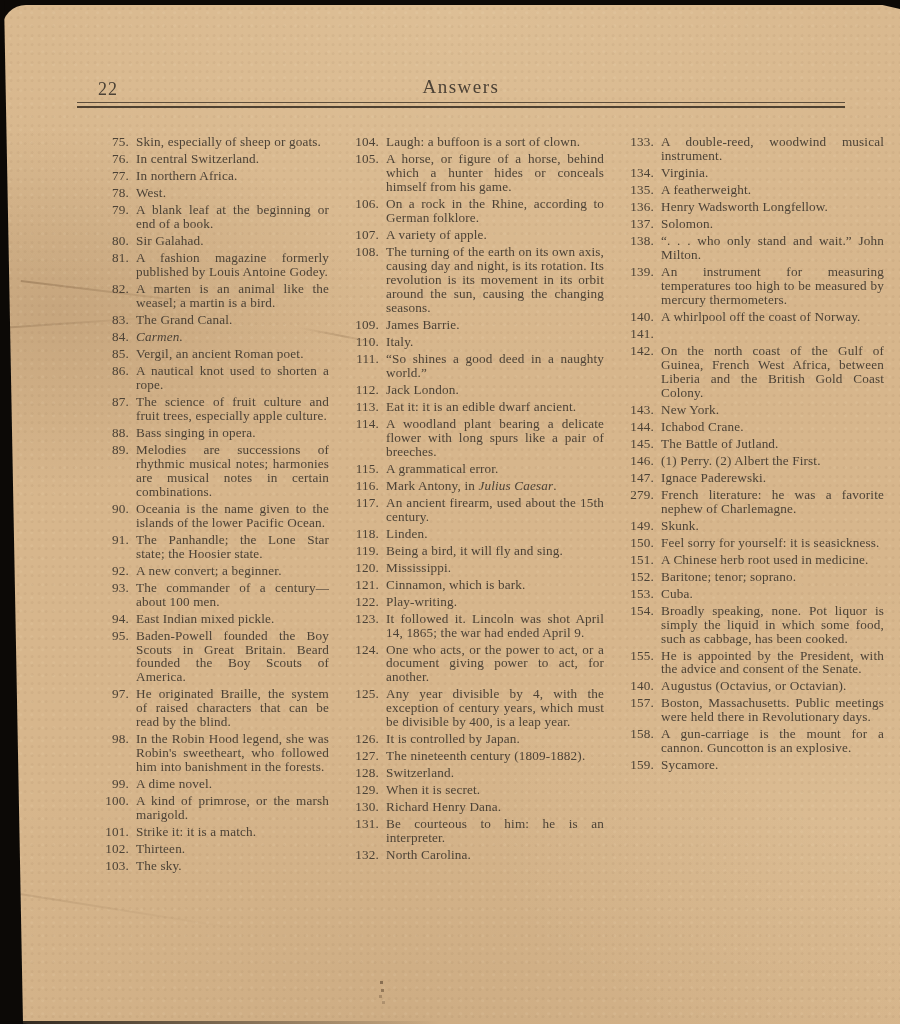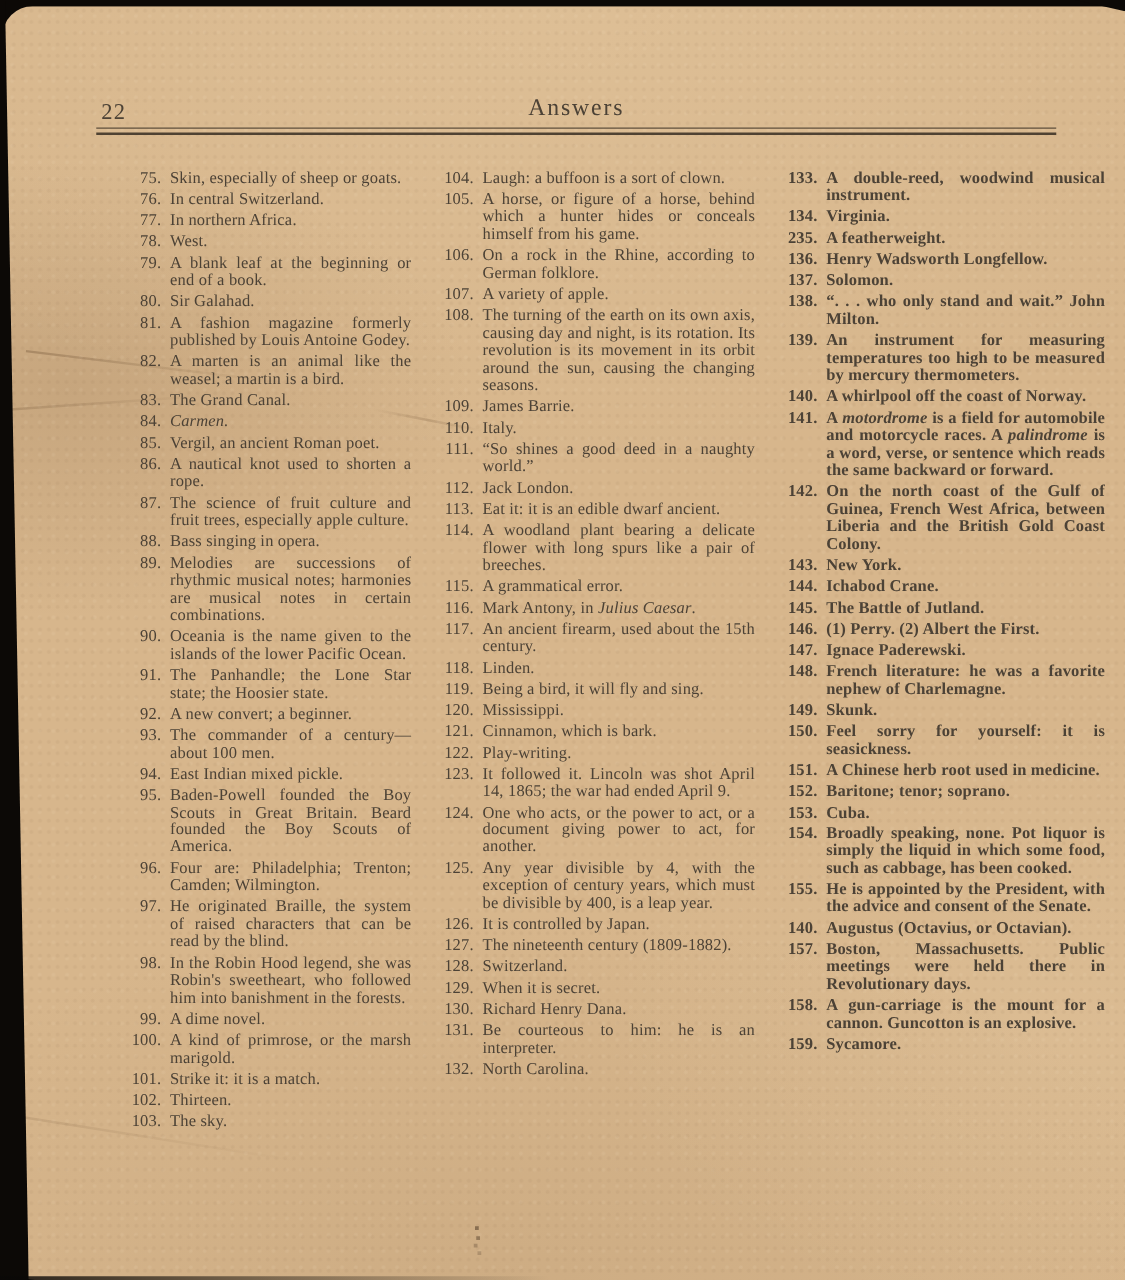--- a/index.html
+++ b/index.html
@@ -59,42 +59,42 @@
     box-shadow:1px 8px 0 rgba(80,60,40,.45), -1px 14px 0 rgba(80,60,40,.3), 2px 20px 0 rgba(80,60,40,.25);
     z-index:2;
   }
   .header{
     position:relative;
     margin:71px 55px 0 75px;
     height:24px;
     text-align:center;
   }
   .pagenum{
-    position:absolute;left:4px;bottom:0;
+    position:absolute;left:21px;bottom:0;
     font-size:18px;letter-spacing:1px;
   }
   .title{
     font-size:19px;
     letter-spacing:1.5px;
   }
   .rule{
     margin:2px 55px 0 75px;
     height:3px;
     border-top:1px solid rgba(72,60,46,.85);
     border-bottom:2px solid rgba(72,60,46,.95);
   }
   .columns{
     display:flex;
     margin:27px 16px 0 94px;
     gap:17px;
   }
   .col{min-width:0;}
   .col.c-1{flex:0 0 233px;}
   .col.c-2{flex:0 0 258px;}
-  .col.c-3{flex:1;font-weight:bold;}
+  .col.c-3{flex:1;}
   .answer-item{
     display:flex;
     margin-bottom:3px;
     font-size:13.2px;
     line-height:1.06;
     letter-spacing:.15px;
   }
   .answer-item .num{
     flex:0 0 33px;
     text-align:right;
@@ -203,24 +203,20 @@
         </div>
         <div class="answer-item">
           <span class="num">94.</span>
           <span class="txt"><span>East Indian mixed pickle.</span></span>
         </div>
         <div class="answer-item">
           <span class="num">95.</span>
           <span class="txt"><span>Baden-Powell founded the Boy Scouts in Great Britain. Beard founded the Boy Scouts of America.</span></span>
         </div>
         <div class="answer-item">
-          <span class="num">96.</span>
-          <span class="txt"><span>Four are: Philadelphia; Trenton; Camden; Wilmington.</span></span>
-        </div>
-        <div class="answer-item">
           <span class="num">97.</span>
           <span class="txt"><span>He originated Braille, the system of raised characters that can be read by the blind.</span></span>
         </div>
         <div class="answer-item">
           <span class="num">98.</span>
           <span class="txt"><span>In the Robin Hood legend, she was Robin's sweetheart, who followed him into banishment in the forests.</span></span>
         </div>
         <div class="answer-item">
           <span class="num">99.</span>
           <span class="txt"><span>A dime novel.</span></span>
@@ -363,21 +359,21 @@
     <div class="col c-3">
         <div class="answer-item">
           <span class="num">133.</span>
           <span class="txt"><span>A double-reed, woodwind musical instrument.</span></span>
         </div>
         <div class="answer-item">
           <span class="num">134.</span>
           <span class="txt"><span>Virginia.</span></span>
         </div>
         <div class="answer-item">
-          <span class="num">235.</span>
+          <span class="num">135.</span>
           <span class="txt"><span>A featherweight.</span></span>
         </div>
         <div class="answer-item">
           <span class="num">136.</span>
           <span class="txt"><span>Henry Wadsworth Longfellow.</span></span>
         </div>
         <div class="answer-item">
           <span class="num">137.</span>
           <span class="txt"><span>Solomon.</span></span>
         </div>
@@ -388,21 +384,20 @@
         <div class="answer-item">
           <span class="num">139.</span>
           <span class="txt"><span>An instrument for measuring temperatures too high to be measured by mercury thermometers.</span></span>
         </div>
         <div class="answer-item">
           <span class="num">140.</span>
           <span class="txt"><span>A whirlpool off the coast of Norway.</span></span>
         </div>
         <div class="answer-item">
           <span class="num">141.</span>
-          <span class="txt"><span>A </span><em>motordrome</em><span> is a field for automobile and motorcycle races. A </span><em>palindrome</em><span> is a word, verse, or sentence which reads the same backward or forward.</span></span>
         </div>
         <div class="answer-item">
           <span class="num">142.</span>
           <span class="txt"><span>On the north coast of the Gulf of Guinea, French West Africa, between Liberia and the British Gold Coast Colony.</span></span>
         </div>
         <div class="answer-item">
           <span class="num">143.</span>
           <span class="txt"><span>New York.</span></span>
         </div>
         <div class="answer-item">
@@ -415,21 +410,21 @@
         </div>
         <div class="answer-item">
           <span class="num">146.</span>
           <span class="txt"><span>(1) Perry. (2) Albert the First.</span></span>
         </div>
         <div class="answer-item">
           <span class="num">147.</span>
           <span class="txt"><span>Ignace Paderewski.</span></span>
         </div>
         <div class="answer-item">
-          <span class="num">148.</span>
+          <span class="num">279.</span>
           <span class="txt"><span>French literature: he was a favorite nephew of Charlemagne.</span></span>
         </div>
         <div class="answer-item">
           <span class="num">149.</span>
           <span class="txt"><span>Skunk.</span></span>
         </div>
         <div class="answer-item">
           <span class="num">150.</span>
           <span class="txt"><span>Feel sorry for yourself: it is seasickness.</span></span>
         </div>

